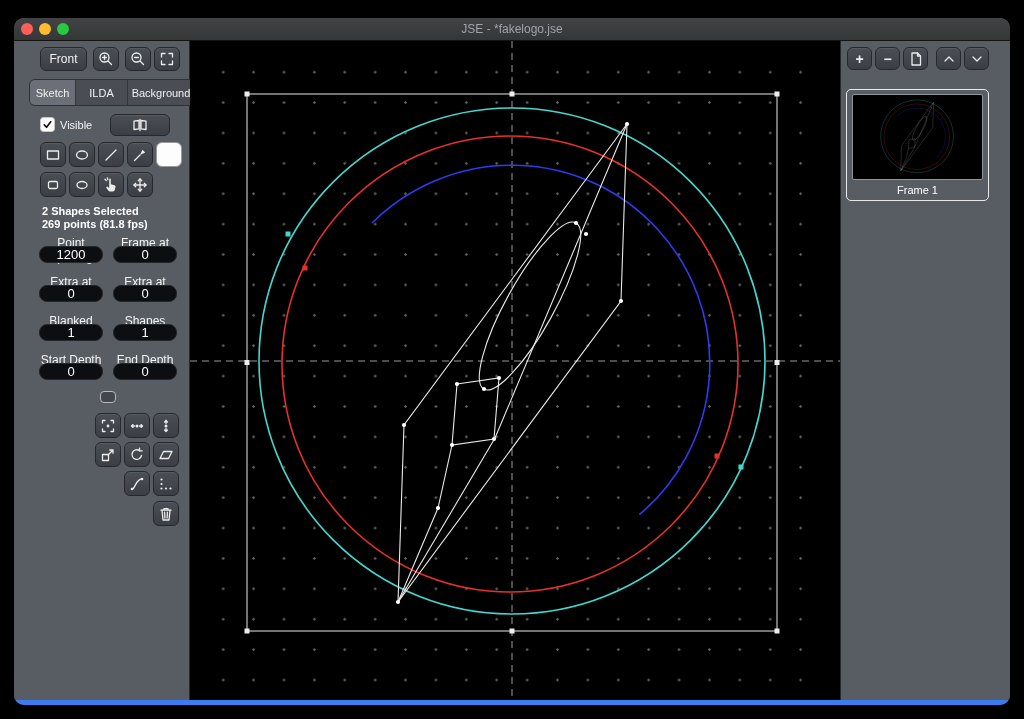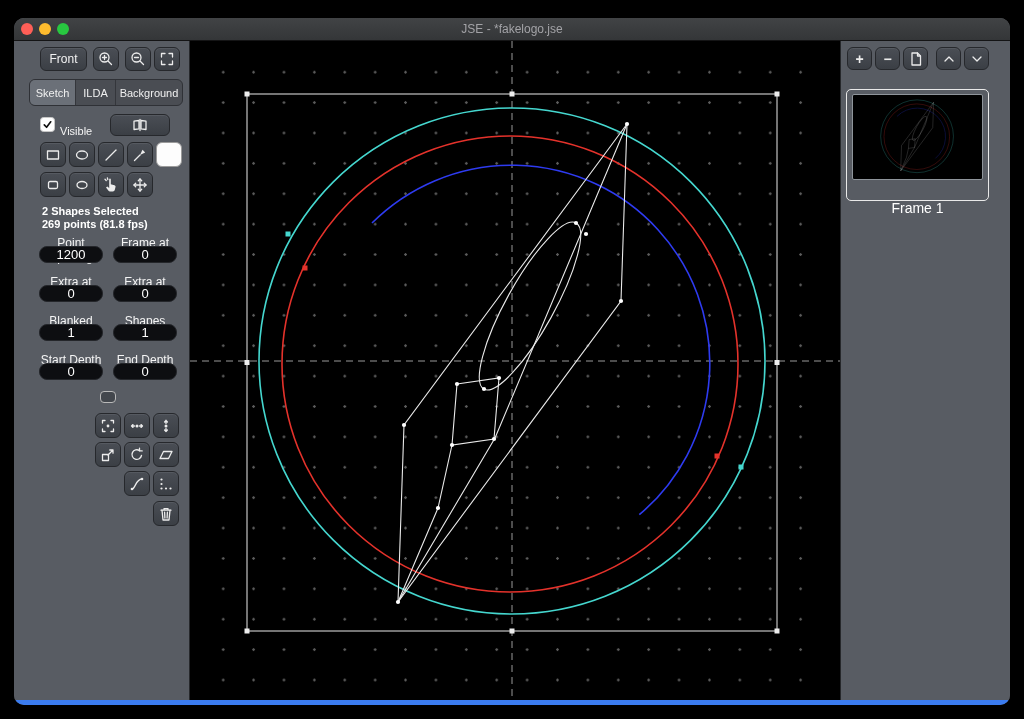--- a/index.html
+++ b/index.html
@@ -36,36 +36,36 @@
     border-radius:6px;overflow:hidden;background:#4a4d53;}
   .tab{display:flex;align-items:center;justify-content:center;font-size:11px;color:#f0f0f0;
     border-right:1px solid #34363b;box-sizing:border-box;}
   .tab:last-child{border-right:none;}
   .tab.selected{background:#6b7078;}
   
   #visible-checkbox{position:absolute;left:26px;top:76px;width:15px;height:15px;background:#fff;
     border-radius:3.5px;border:1px solid #c7c7c7;box-sizing:border-box;display:flex;
     align-items:center;justify-content:center;}
   #visible-checkbox svg{stroke:#111;fill:none;stroke-width:1.8;stroke-linecap:round;stroke-linejoin:round;}
-  #visible-label{position:absolute;left:46px;top:84px;font-size:11px;color:#f5f5f5;}
+  #visible-label{position:absolute;left:46px;top:78px;font-size:11px;color:#f5f5f5;}
   
   #stats{position:absolute;left:28px;top:164px;font-size:11px;font-weight:700;color:#fff;line-height:13px;}
   
   .field-label{position:absolute;width:66px;text-align:center;font-size:12px;color:#f5f5f5;}
   .field{position:absolute;width:64px;height:17px;background:#0d0e11;border:1px solid #24262a;
     border-radius:8px;color:#fff;font-size:13px;text-align:center;box-sizing:border-box;
     font-family:"Liberation Sans",sans-serif;padding:0;outline:none;}
   #mini-toggle{position:absolute;left:86px;top:350px;width:16px;height:12px;border-radius:4px;
     border:1px solid #b9b9b9;background:#43474d;box-sizing:border-box;}
   
   #frame-item{position:absolute;left:5px;top:48px;width:143px;height:112px;border:1.5px solid #e9e9e9;
     border-radius:5px;box-sizing:border-box;}
   #thumb-box{margin:4px auto 0 auto;width:129px;height:84px;background:#000;border:1px solid #8f959b;
     border-radius:2px;display:flex;align-items:center;justify-content:center;overflow:hidden;}
-  #frame-label{text-align:center;font-size:14px;color:#fff;margin-top:20px;}
+  #frame-label{text-align:center;font-size:11px;color:#fff;margin-top:4px;}
   .plusminus{font-size:14px;font-weight:700;line-height:1;}
 </style>
 </head>
 <body>
 
 <div id="window">
 
   <div id="titlebar">
     <div class="light" style="left:7px;background:#ff5f57"></div>
     <div class="light" style="left:25px;background:#febc2e"></div>
@@ -101,21 +101,21 @@
             <path d="M11 3.5 H14.5 V7"></path>
           <path d="M14.5 11 V14.5 H11"></path>
             <path d="M7 14.5 H3.5 V11"></path>
         </svg>
       </div>
 
       <div id="tab-bar">
         <div class="tab selected" style="width:46px">
           <span>Sketch</span>
         </div>
-        <div class="tab" style="width:40px">
+        <div class="tab" style="width:52px">
           <span>ILDA</span>
         </div>
         <div class="tab" style="width:66px">
           <span>Background</span>
         </div>
       </div>
 
       <div id="visible-checkbox">
         <svg width="11" height="11" viewBox="0 0 12 12">
           <path d="M2.5 6.5 L5 9 L9.5 3"></path>

